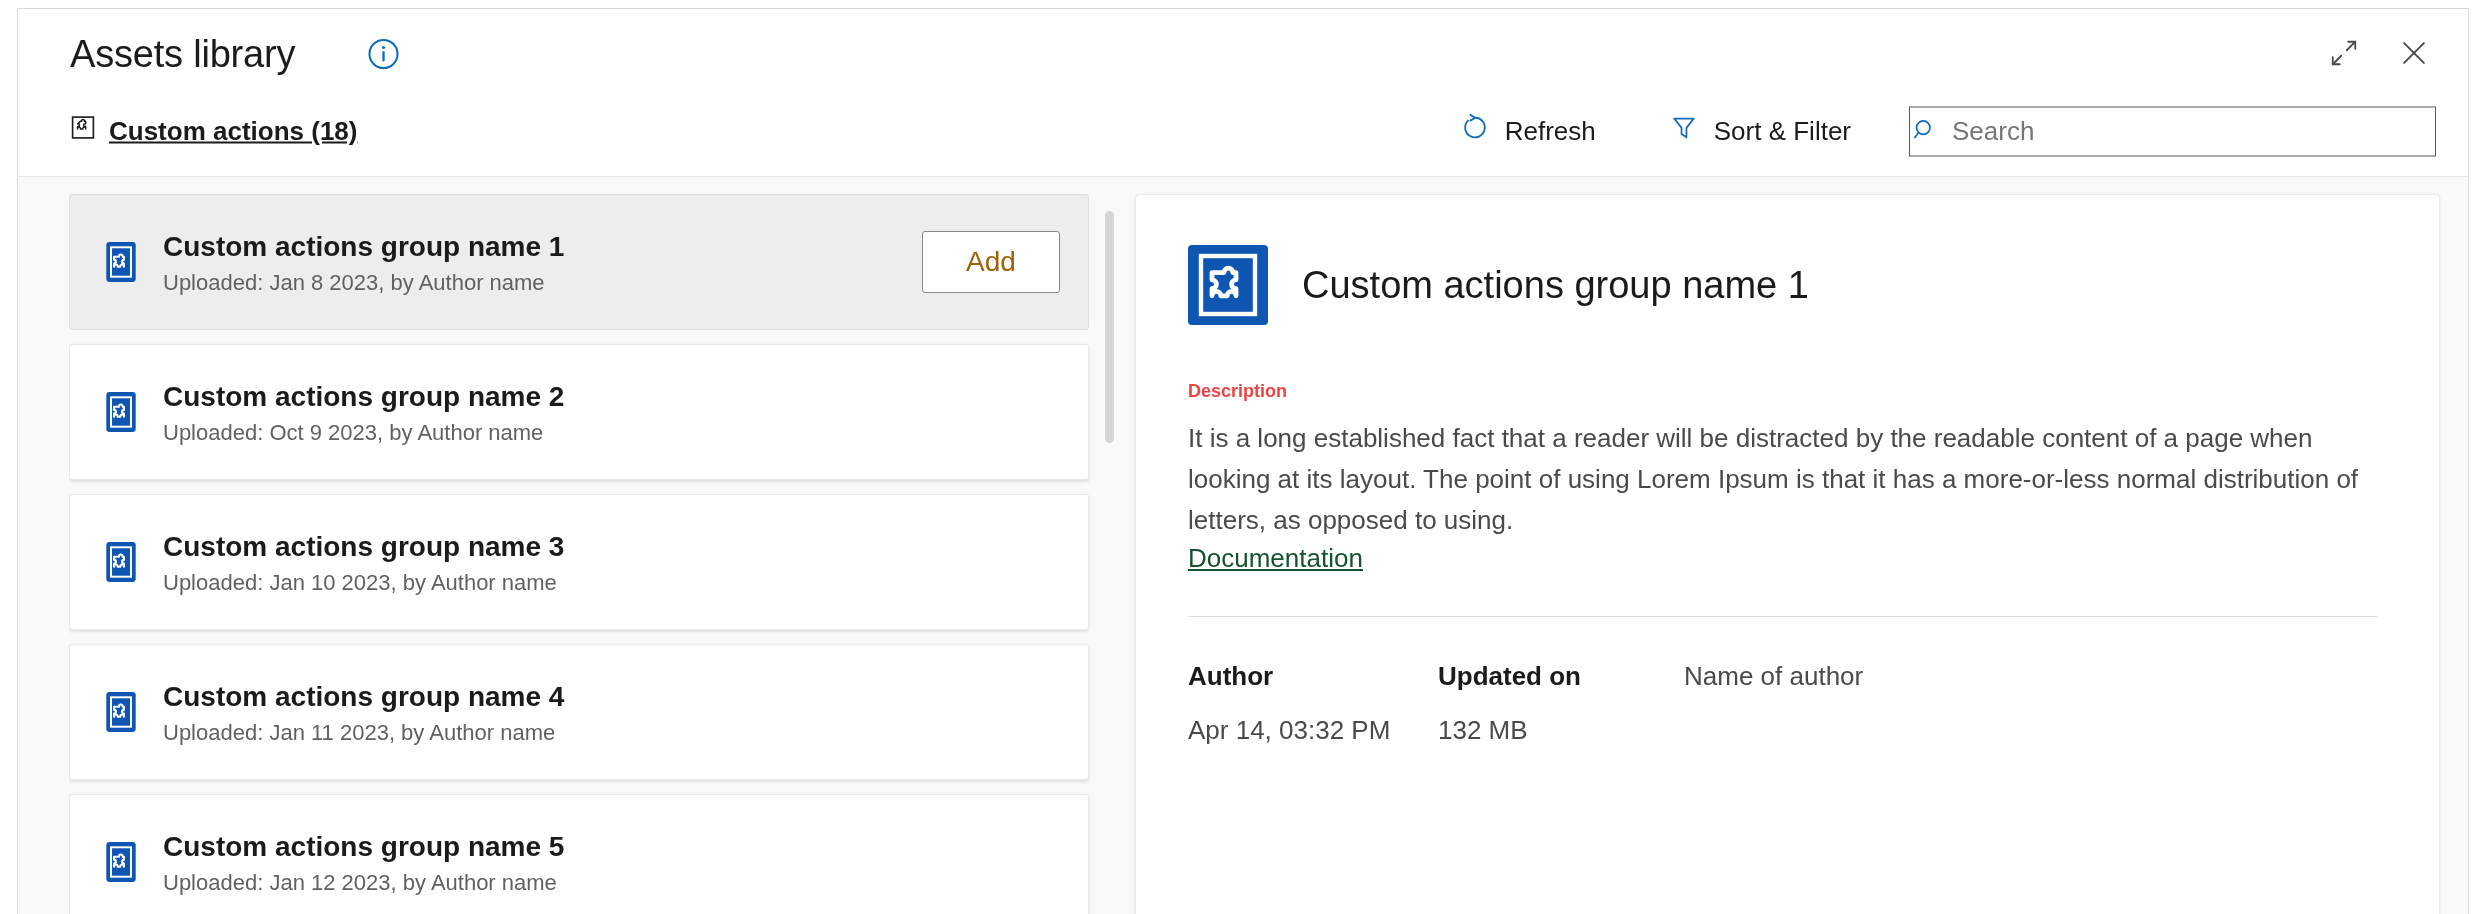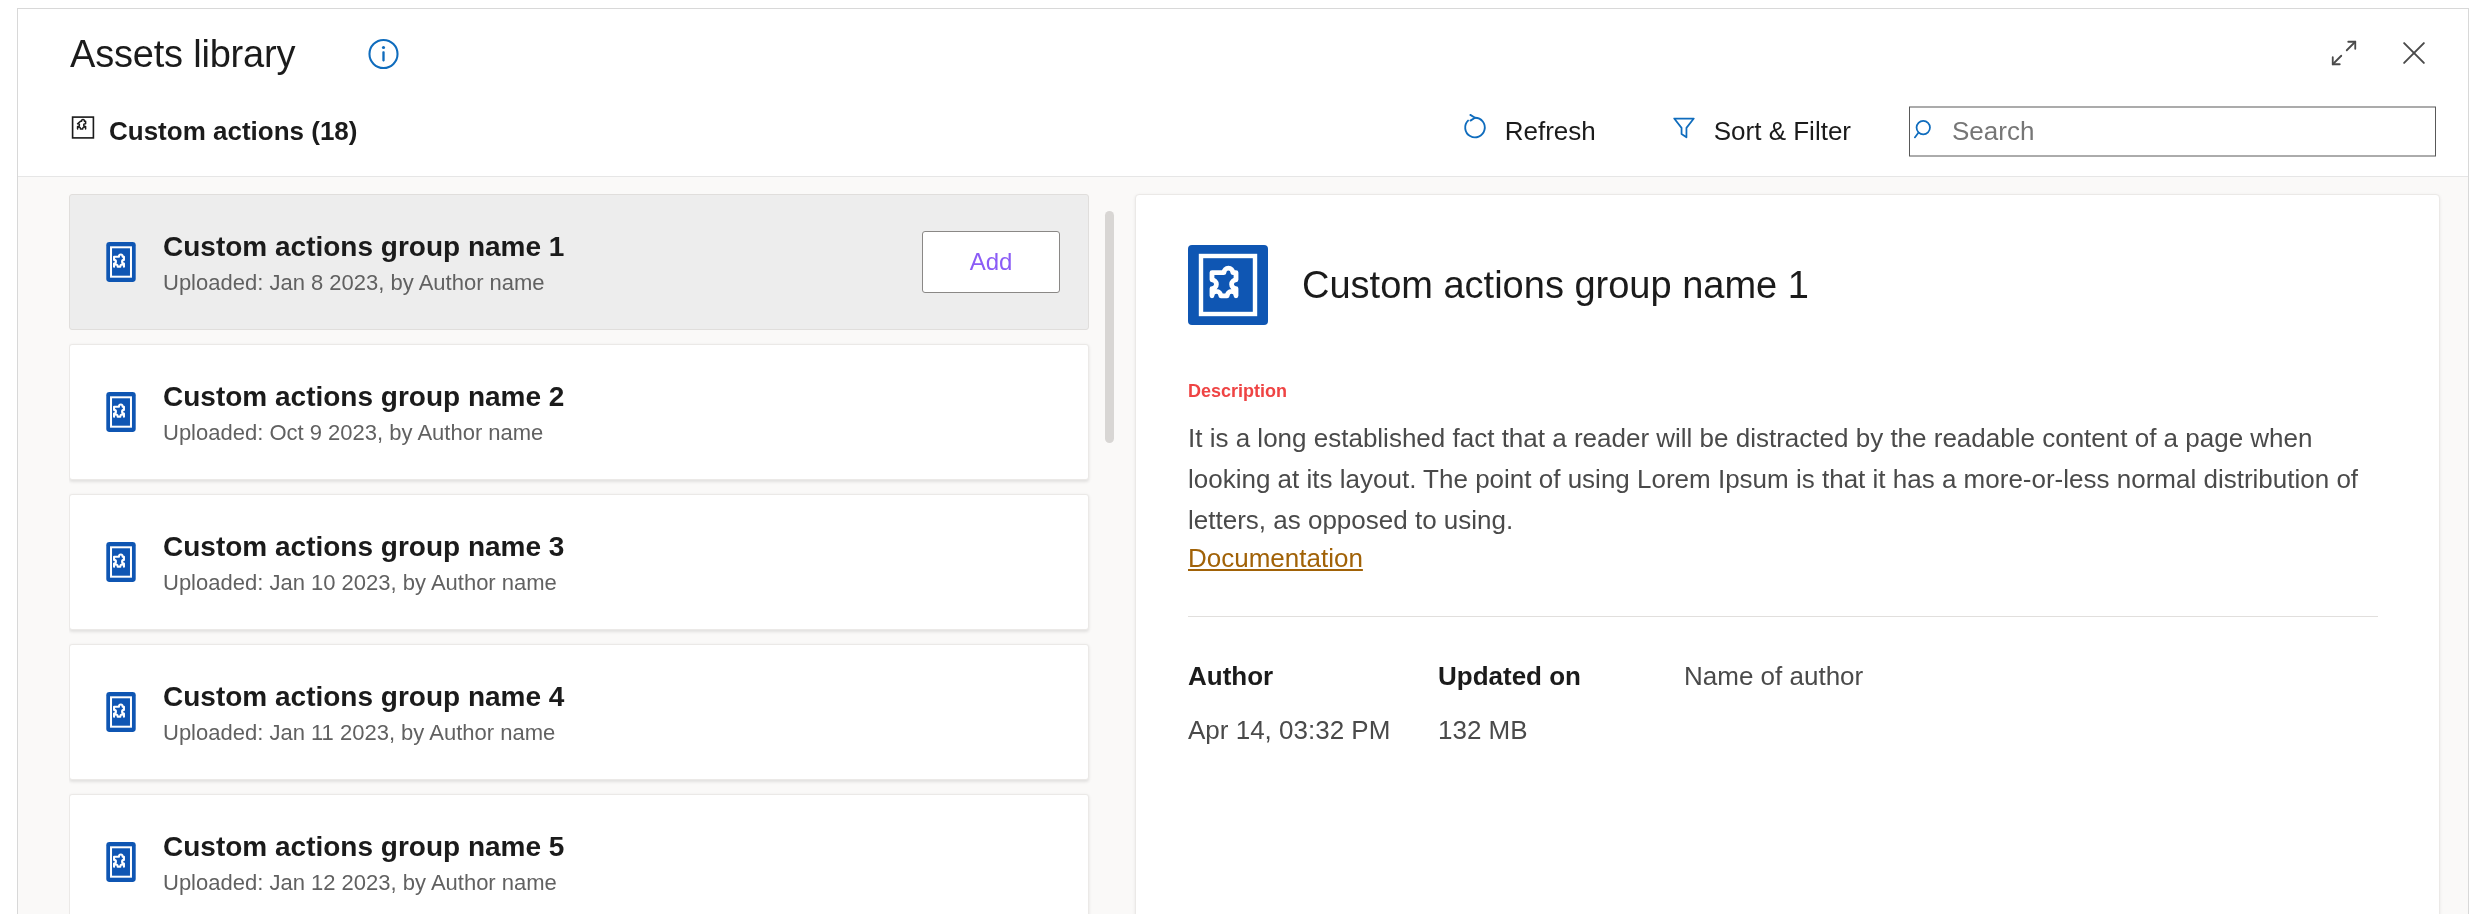--- a/index.html
+++ b/index.html
@@ -86,20 +86,21 @@
     left: 52px;
     top: 44px;
     transform: translateY(-50%);
     display: flex;
     align-items: center;
     gap: 13px;
     font-size: 26px;
     font-weight: 600;
     color: #1b1b1b;
     white-space: nowrap;
+    text-decoration: underline;
   }
   .cmd-right {
     position: absolute;
     right: 32px;
     top: 44px;
     transform: translateY(-50%);
     display: flex;
     align-items: center;
   }
   .cmd-btn {
@@ -206,23 +207,23 @@
     color: #616161;
     white-space: nowrap;
   }
   .add-btn {
     flex: 0 0 auto;
     width: 138px;
     height: 62px;
     background: #ffffff;
     border: 1px solid #8a8886;
     border-radius: 3px;
-    font-size: 24px;
+    font-size: 28px;
     font-family: inherit;
-    color: #8b5cf6;
+    color: #a16207;
     cursor: pointer;
   }
 
   
   .scrollbar-track {
     position: absolute;
     right: 18px;
     top: 17px;
     width: 12px;
     bottom: 0;
@@ -273,21 +274,21 @@
     margin-top: 16px;
     font-size: 26px;
     line-height: 41px;
     color: #4a4a4a;
     max-width: 1190px;
   }
   .doc-link {
     display: inline-block;
     margin-top: 2px;
     font-size: 26px;
-    color: #a16207;
+    color: #14532d;
     text-decoration: underline;
     cursor: pointer;
   }
   .divider {
     margin-top: 42px;
     height: 1px;
     background: #e1dfdd;
     max-width: 1190px;
   }
   .meta-grid {

